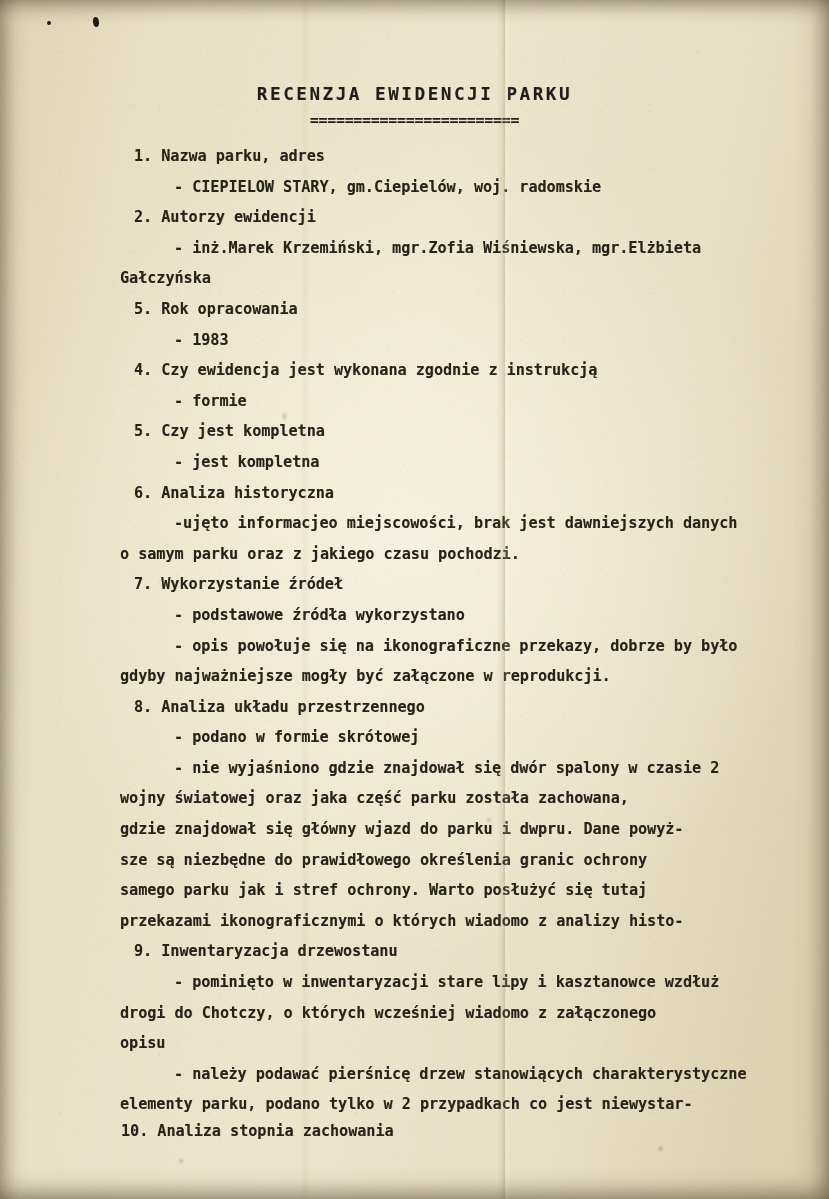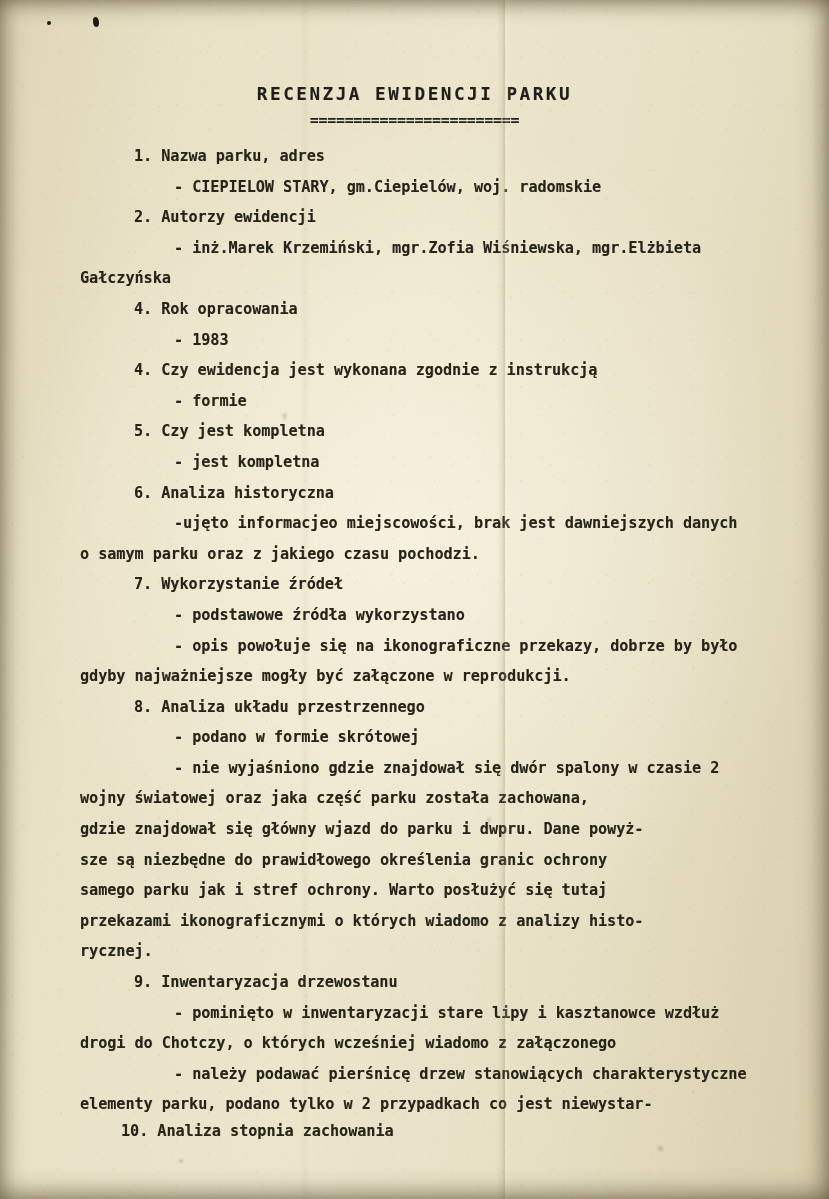--- a/index.html
+++ b/index.html
@@ -117,21 +117,21 @@
     text-shadow: 0.35px 0.25px 0 rgba(45,38,25,0.30);
   }
 
   .itm { position: relative; }
 
   
   .lvl-num   { padding-left: 152px; text-indent: -18px; }
   .lvl-num10 { padding-left: 152px; text-indent: -31px; }
   .lvl-dash  { padding-left: 190px; text-indent: -16px; }
   .lvl-dash0 { padding-left: 175px; text-indent: -1px; }
-  .lvl-cont  { padding-left: 80px; }
+  .lvl-cont  { padding-left: 120px; }
 
   
   .tight {
     line-height: 22.5px;
   }
 
   .nowrap { white-space: pre; }
 
   
   .ink-dot {
@@ -172,21 +172,21 @@
         <div class="itm">
           <div class="lvl-num nowrap">1. Nazwa parku, adres</div>
           <div class="lvl-dash nowrap">- CIEPIELOW STARY, gm.Ciepielów, woj. radomskie</div>
         </div>
         <div class="itm">
           <div class="lvl-num nowrap">2. Autorzy ewidencji</div>
           <div class="lvl-dash nowrap">- inż.Marek Krzemiński, mgr.Zofia Wiśniewska, mgr.Elżbieta</div>
           <div class="lvl-cont nowrap">Gałczyńska</div>
         </div>
         <div class="itm">
-          <div class="lvl-num nowrap">4. Rok opracowania</div>
+          <div class="lvl-num nowrap">5. Rok opracowania</div>
           <div class="lvl-dash nowrap">- 1983</div>
         </div>
         <div class="itm">
           <div class="lvl-num nowrap">4. Czy ewidencja jest wykonana zgodnie z instrukcją</div>
           <div class="lvl-dash nowrap">- formie</div>
         </div>
         <div class="itm">
           <div class="lvl-num nowrap">5. Czy jest kompletna</div>
           <div class="lvl-dash nowrap">- jest kompletna</div>
         </div>
@@ -203,26 +203,26 @@
         </div>
         <div class="itm">
           <div class="lvl-num nowrap">8. Analiza układu przestrzennego</div>
           <div class="lvl-dash nowrap">- podano w formie skrótowej</div>
           <div class="lvl-dash nowrap">- nie wyjaśniono gdzie znajdował się dwór spalony w czasie 2</div>
           <div class="lvl-cont nowrap">wojny światowej oraz jaka część parku została zachowana,</div>
           <div class="lvl-cont nowrap">gdzie znajdował się główny wjazd do parku i dwpru. Dane powyż-</div>
           <div class="lvl-cont nowrap">sze są niezbędne do prawidłowego określenia granic ochrony</div>
           <div class="lvl-cont nowrap">samego parku jak i stref ochrony. Warto posłużyć się tutaj</div>
           <div class="lvl-cont nowrap">przekazami ikonograficznymi o których wiadomo z analizy histo-</div>
-          <div class="lvl-cont nowrap">rycznej.</div>
         </div>
         <div class="itm">
           <div class="lvl-num nowrap">9. Inwentaryzacja drzewostanu</div>
           <div class="lvl-dash nowrap">- pominięto w inwentaryzacji stare lipy i kasztanowce wzdłuż</div>
           <div class="lvl-cont nowrap">drogi do Chotczy, o których wcześniej wiadomo z załączonego</div>
+          <div class="lvl-cont nowrap">opisu</div>
           <div class="lvl-dash nowrap">- należy podawać pierśnicę drzew stanowiących charakterystyczne</div>
           <div class="lvl-cont nowrap">elementy parku, podano tylko w 2 przypadkach co jest niewystar-</div>
         </div>
         <div class="itm tight">
           <div class="lvl-num10 nowrap">10. Analiza stopnia zachowania</div>
         </div>
       </div>
 
   </div>
 

